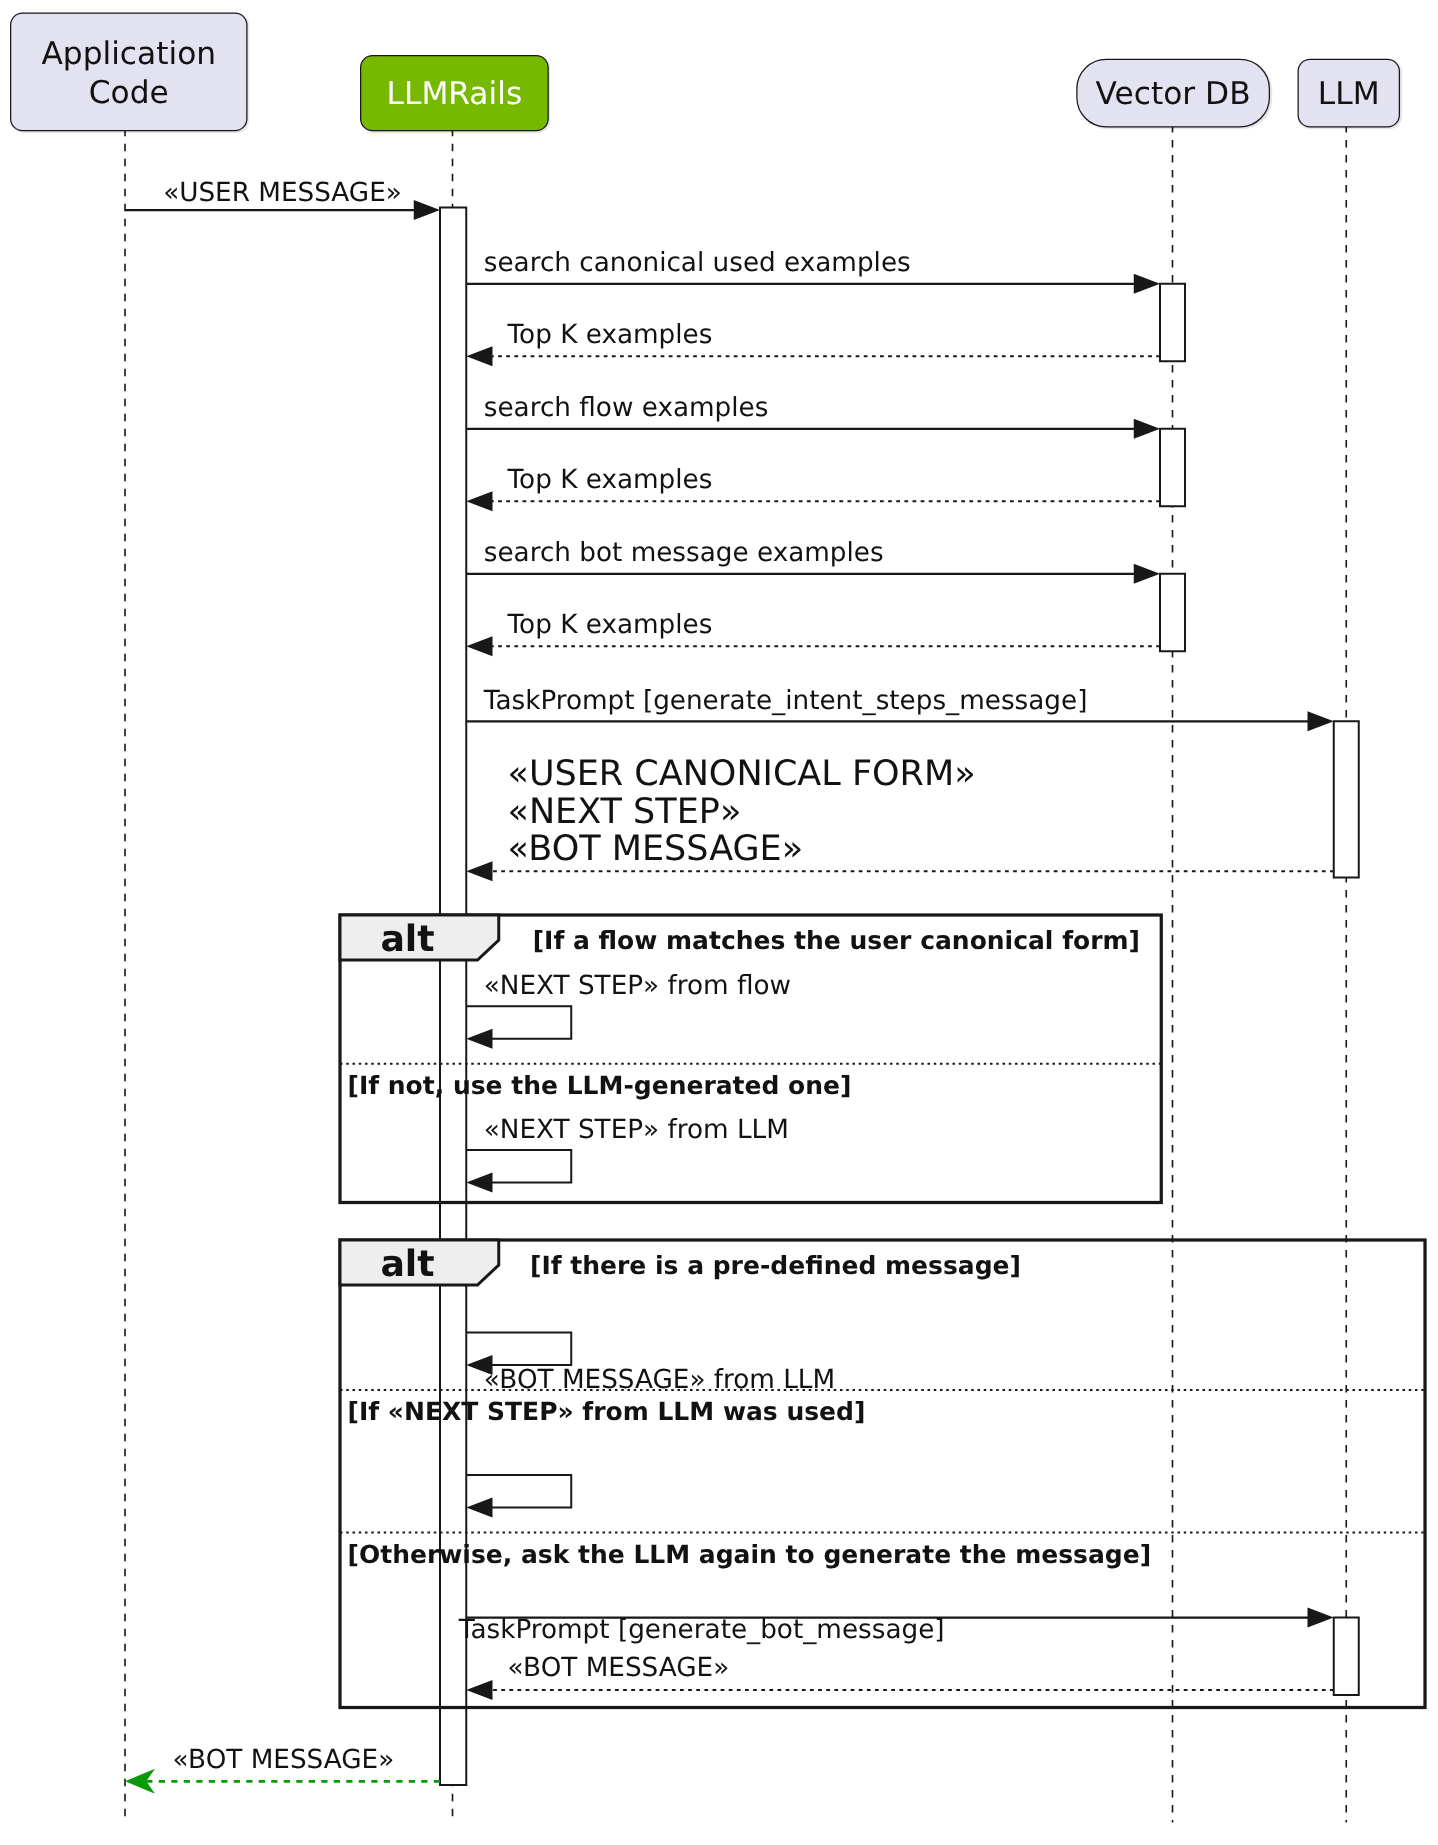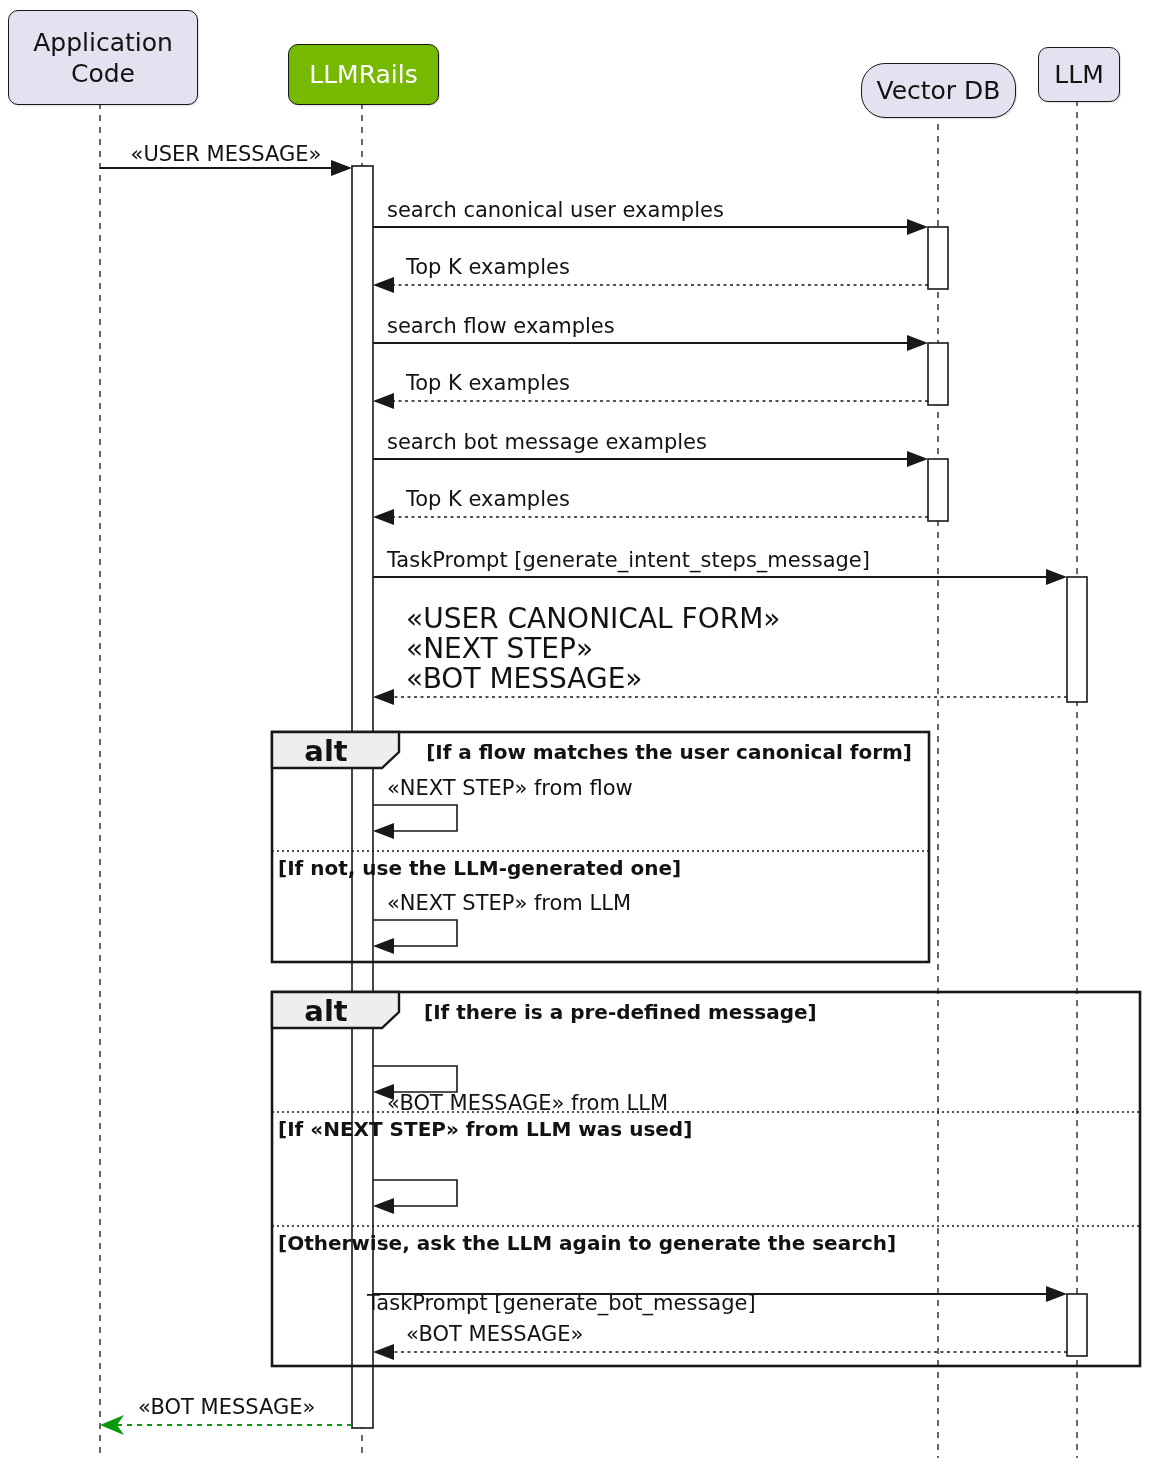--- a/index.html
+++ b/index.html
@@ -103,30 +103,30 @@
     <line class="alt-divider" x1="272" y1="1226" x2="1140" y2="1226"></line>
     <path class="alt-tab" d="M272,992 h127 v20 l-17,16 h-110 z"></path>
   </svg>
 
   <div class="participant" style="left:8px;top:10px;width:188px;height:93px;">
     <span>Application Code</span>
   </div>
   <div class="participant hl" style="left:288px;top:44px;width:149px;height:59px;">
     <span>LLMRails</span>
   </div>
-  <div class="participant" style="left:861px;top:63px;width:153px;height:53px;border-radius:24px;">
+  <div class="participant" style="left:861px;top:47px;width:153px;height:53px;border-radius:24px;">
     <span>Vector DB</span>
   </div>
   <div class="participant" style="left:1038px;top:47px;width:80px;height:53px;">
     <span>LLM</span>
   </div>
 
   <div class="lbl" style="left:110px;top:141px;width:232px;text-align:center;">«USER MESSAGE»</div>
 
-  <div class="lbl" style="left:387px;top:197px;">search canonical user examples</div>
+  <div class="lbl" style="left:387px;top:197px;">search canonical used examples</div>
   <div class="lbl" style="left:406px;top:254px;">Top K examples</div>
 
   <div class="lbl" style="left:387px;top:313px;">search flow examples</div>
   <div class="lbl" style="left:406px;top:370px;">Top K examples</div>
 
   <div class="lbl" style="left:387px;top:429px;">search bot message examples</div>
   <div class="lbl" style="left:406px;top:486px;">Top K examples</div>
 
   <div class="lbl" style="left:387px;top:547px;">TaskPrompt [generate_intent_steps_message]</div>
 
@@ -139,19 +139,19 @@
   <div class="alt-kw" style="left:272px;top:734px;width:108px;text-align:center;">alt</div>
   <div class="guard" style="left:420px;top:740px;width:492px;text-align:right;">[If a flow matches the user canonical form]</div>
   <div class="lbl" style="left:387px;top:775px;">«NEXT STEP» from flow</div>
   <div class="guard" style="left:278px;top:856px;">[If not, use the LLM-generated one]</div>
   <div class="lbl" style="left:387px;top:890px;">«NEXT STEP» from LLM</div>
 
   <div class="alt-kw" style="left:272px;top:994px;width:108px;text-align:center;">alt</div>
   <div class="guard" style="left:424px;top:1000px;">[If there is a pre-defined message]</div>
   <div class="guard" style="left:278px;top:1117px;">[If «NEXT STEP» from LLM was used]</div>
   <div class="lbl" style="left:387px;top:1090px;">«BOT MESSAGE» from LLM</div>
-  <div class="guard" style="left:278px;top:1231px;">[Otherwise, ask the LLM again to generate the search]</div>
+  <div class="guard" style="left:278px;top:1231px;">[Otherwise, ask the LLM again to generate the message]</div>
   <div class="lbl" style="left:367px;top:1262px;margin-top:28px;">TaskPrompt [generate_bot_message]</div>
   <div class="lbl" style="left:406px;top:1321px;">«BOT MESSAGE»</div>
 
   <div class="lbl" style="left:138px;top:1394px;">«BOT MESSAGE»</div>
 
 </div>
 
 </body></html>

